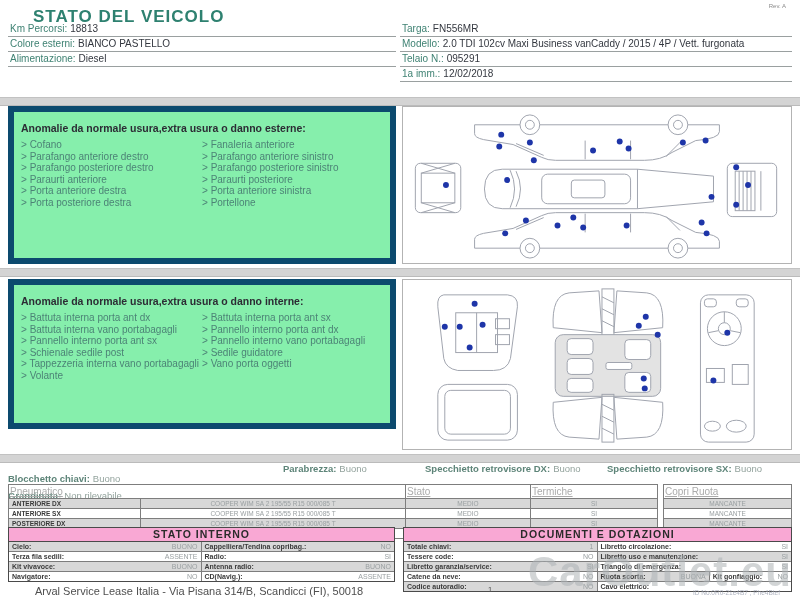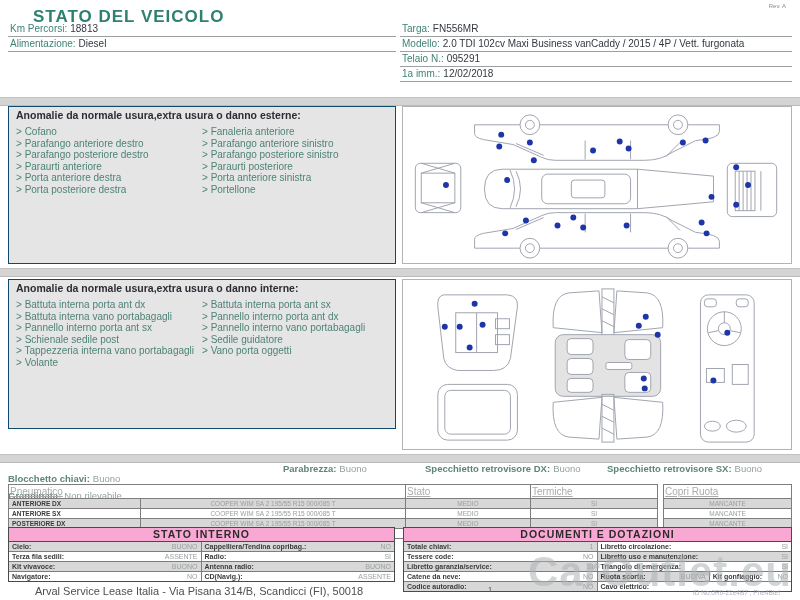--- a/index.html
+++ b/index.html
@@ -11,21 +11,21 @@
   .rev{position:absolute;right:14px;top:3px;font-size:6px;color:#8a8a8a;}
   .fields{position:absolute;font-size:10px;}
   .fields.lf{left:8px;top:22px;width:388px;}
   .fields.rf{left:400px;top:22px;width:392px;}
   .frow{border-bottom:1px solid #9aa0a0;padding:1px 2px 2px 2px;line-height:11px;}
   .f-label{color:#3f8273;}
   .f-value{color:#33373f;font-weight:normal;margin-left:3px;}
   
   .bar{position:absolute;left:0;width:800px;background:#d4d4d4;border-top:1px solid #c2c2c2;border-bottom:1px solid #bbb;}
   
-  .anbox{position:absolute;border:1px solid #0c4a6e;background:#e5e5e5;box-sizing:border-box;padding:2px 7px;}
+  .anbox{position:absolute;border:6px solid #0c4a6e;background:#86efac;box-sizing:border-box;padding:10px 7px;}
   .an-title{font-size:10.5px;font-weight:bold;color:#2c2c34;margin-bottom:5px;}
   .an-cols{display:flex;}
   .an-col{width:50%;}
   .an-item{font-size:10px;color:#4c8376;line-height:11.5px;padding-left:12px;text-indent:-12px;}
   .diagbox{position:absolute;border:1px solid #b3b3b3;box-sizing:border-box;padding:1px;}
   .diagbox svg{display:block;width:100%;height:100%;}
   .carline{fill:none;stroke:#a0a4ae;stroke-width:1;}
   .carfill{fill:#e3e3e3;stroke:#a0a4ae;stroke-width:1;}
   .whitefill{fill:#fff;stroke:#a0a4ae;stroke-width:1;}
   
@@ -68,20 +68,21 @@
 </head>
 <body>
 
 <div id="page">
 
   <div class="title">STATO DEL VEICOLO</div>
   <div class="rev">Rev. A</div>
 
   <div class="fields lf">
     <div class="frow"><span class="f-label">Km Percorsi:</span><span class="f-value">18813</span></div>
+    <div class="frow"><span class="f-label">Colore esterni:</span><span class="f-value">BIANCO PASTELLO</span></div>
     <div class="frow"><span class="f-label">Alimentazione:</span><span class="f-value">Diesel</span></div>
   </div>
 
   <div class="fields rf">
     <div class="frow"><span class="f-label">Targa:</span><span class="f-value">FN556MR</span></div>
     <div class="frow"><span class="f-label">Modello:</span><span class="f-value">2.0 TDI 102cv Maxi Business vanCaddy / 2015 / 4P / Vett. furgonata</span></div>
     <div class="frow"><span class="f-label">Telaio N.:</span><span class="f-value">095291</span></div>
     <div class="frow"><span class="f-label">1a imm.:</span><span class="f-value">12/02/2018</span></div>
   </div>
 

